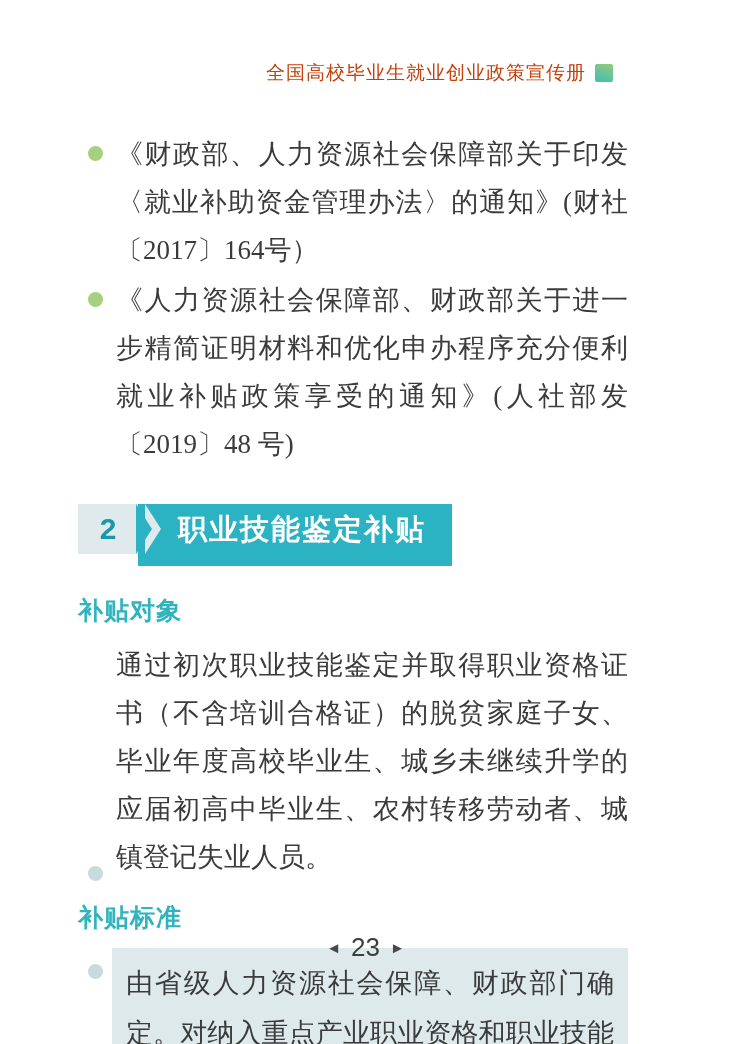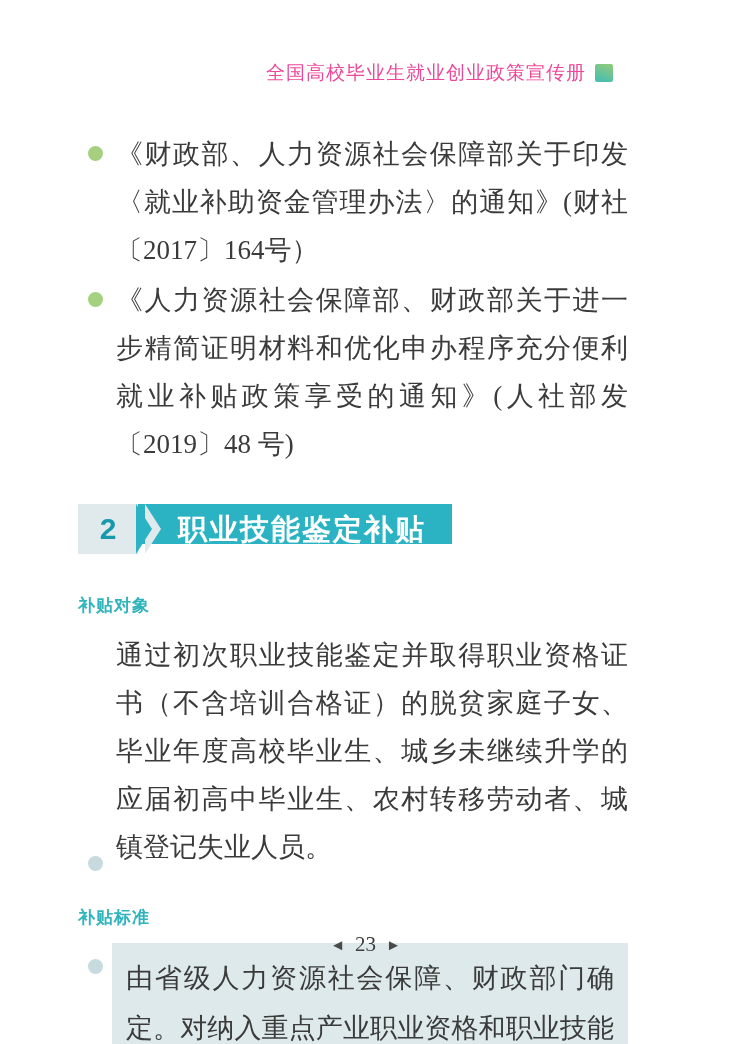--- a/index.html
+++ b/index.html
@@ -7,21 +7,21 @@
   .page {
     position:relative; width:731px; height:1044px; background:#ffffff;
     overflow:hidden; margin:0 auto;
   }
   
   .header {
     position:absolute; top:60px; right:118px;
     display:flex; align-items:center; gap:9px;
   }
   .header-title {
-    color:#ec4899; font-size:19px; letter-spacing:1px;
+    color:#c2410c; font-size:19px; letter-spacing:1px;
     font-family:"Liberation Sans","DejaVu Sans",sans-serif;
   }
   .header-square {
     width:18px; height:18px; border-radius:2px;
     background:linear-gradient(200deg,#8cc97f 10%,#4cbfad 85%);
   }
   
   .content { position:absolute; left:88px; top:130px; width:540px; }
   .flex-row { display:flex; align-items:flex-start; }
   .bullet {
@@ -37,55 +37,55 @@
   }
   .ref-item { margin-bottom:2px; }
   
   .badge { display:flex; margin:36px 0 0 -10px; height:50px; }
   .badge-chip {
     width:60px; height:50px; background:#e0e9ec;
     display:flex; align-items:center; justify-content:center;
     color:#1899ab; font-size:30px; font-weight:bold;
   }
   .badge-bar {
-    position:relative; height:40px; line-height:50px;
+    position:relative; height:62px; line-height:50px;
     background:#2bb3c3; color:#ffffff; font-weight:bold; font-size:29px;
     padding:0 26px 0 40px; letter-spacing:2px; white-space:nowrap;
   }
   .badge-bar::before {
     content:""; position:absolute; left:7px; top:0; width:0; height:0;
     border-top:25px solid transparent; border-bottom:25px solid transparent;
     border-left:16px solid #e0e9ec;
   }
   .badge-bar::after {
     content:""; position:absolute; left:-2px; top:0; width:0; height:0;
     border-top:25px solid transparent; border-bottom:25px solid transparent;
     border-left:16px solid #2bb3c3;
   }
   
   .sub-heading {
-    margin:40px 0 14px -10px; color:#2fb3bc; font-size:17px; font-weight:bold;
+    margin:40px 0 14px -10px; color:#2fb3bc; font-size:25px; font-weight:bold;
     letter-spacing:1px;
   }
-  .sub-heading.second { margin-top:35px; }
+  .sub-heading.second { margin-top:20px; }
   .para { margin-top:4px;align-items:flex-end; }
   
   .hl-row { margin-top:6px; }
   .hl-box {
     flex:1; background:#dde9eb; padding:10px 14px 12px 14px; margin-left:-4px;
   }
   .hl-box .body-text { line-height:50px; }
   
   .footer {
     position:absolute; top:932px; left:0; width:100%;
     text-align:center; color:#3e3e3e;
     display:flex; align-items:center; justify-content:center; gap:10px;
   }
   .footer .arrow { font-size:15px; color:#4a4a4a; }
-  .footer .pagenum { font-size:21px; font-family:Liberation Serif, serif; }
+  .footer .pagenum { font-size:26px; font-family:Liberation Sans, sans-serif; }
 </style>
 </head>
 <body>
 
 <div class="page">
 
   <div class="header">
     <span class="header-title">全国高校毕业生就业创业政策宣传册</span>
     <span class="header-square"></span>
   </div>

